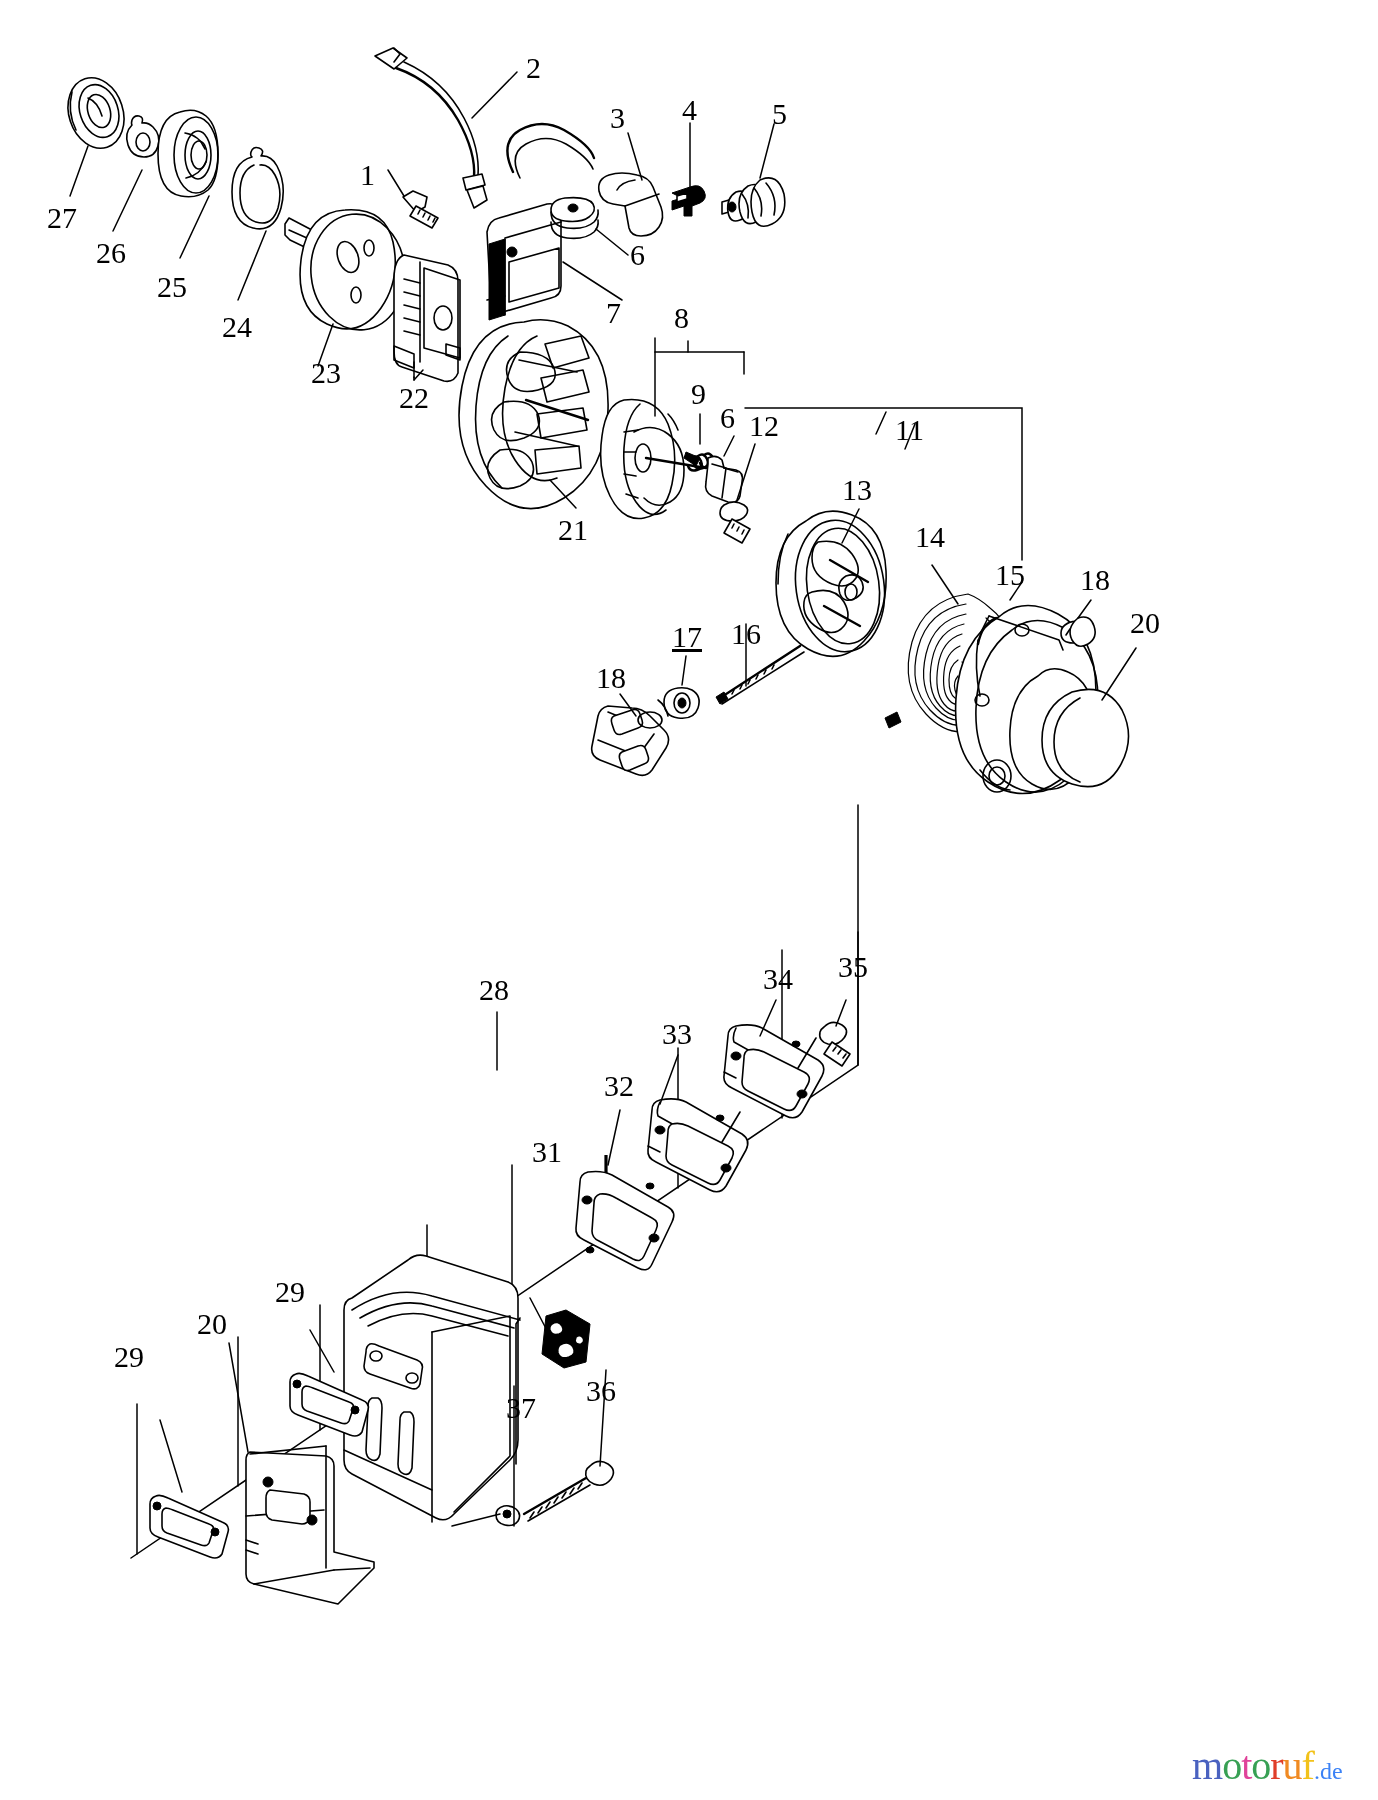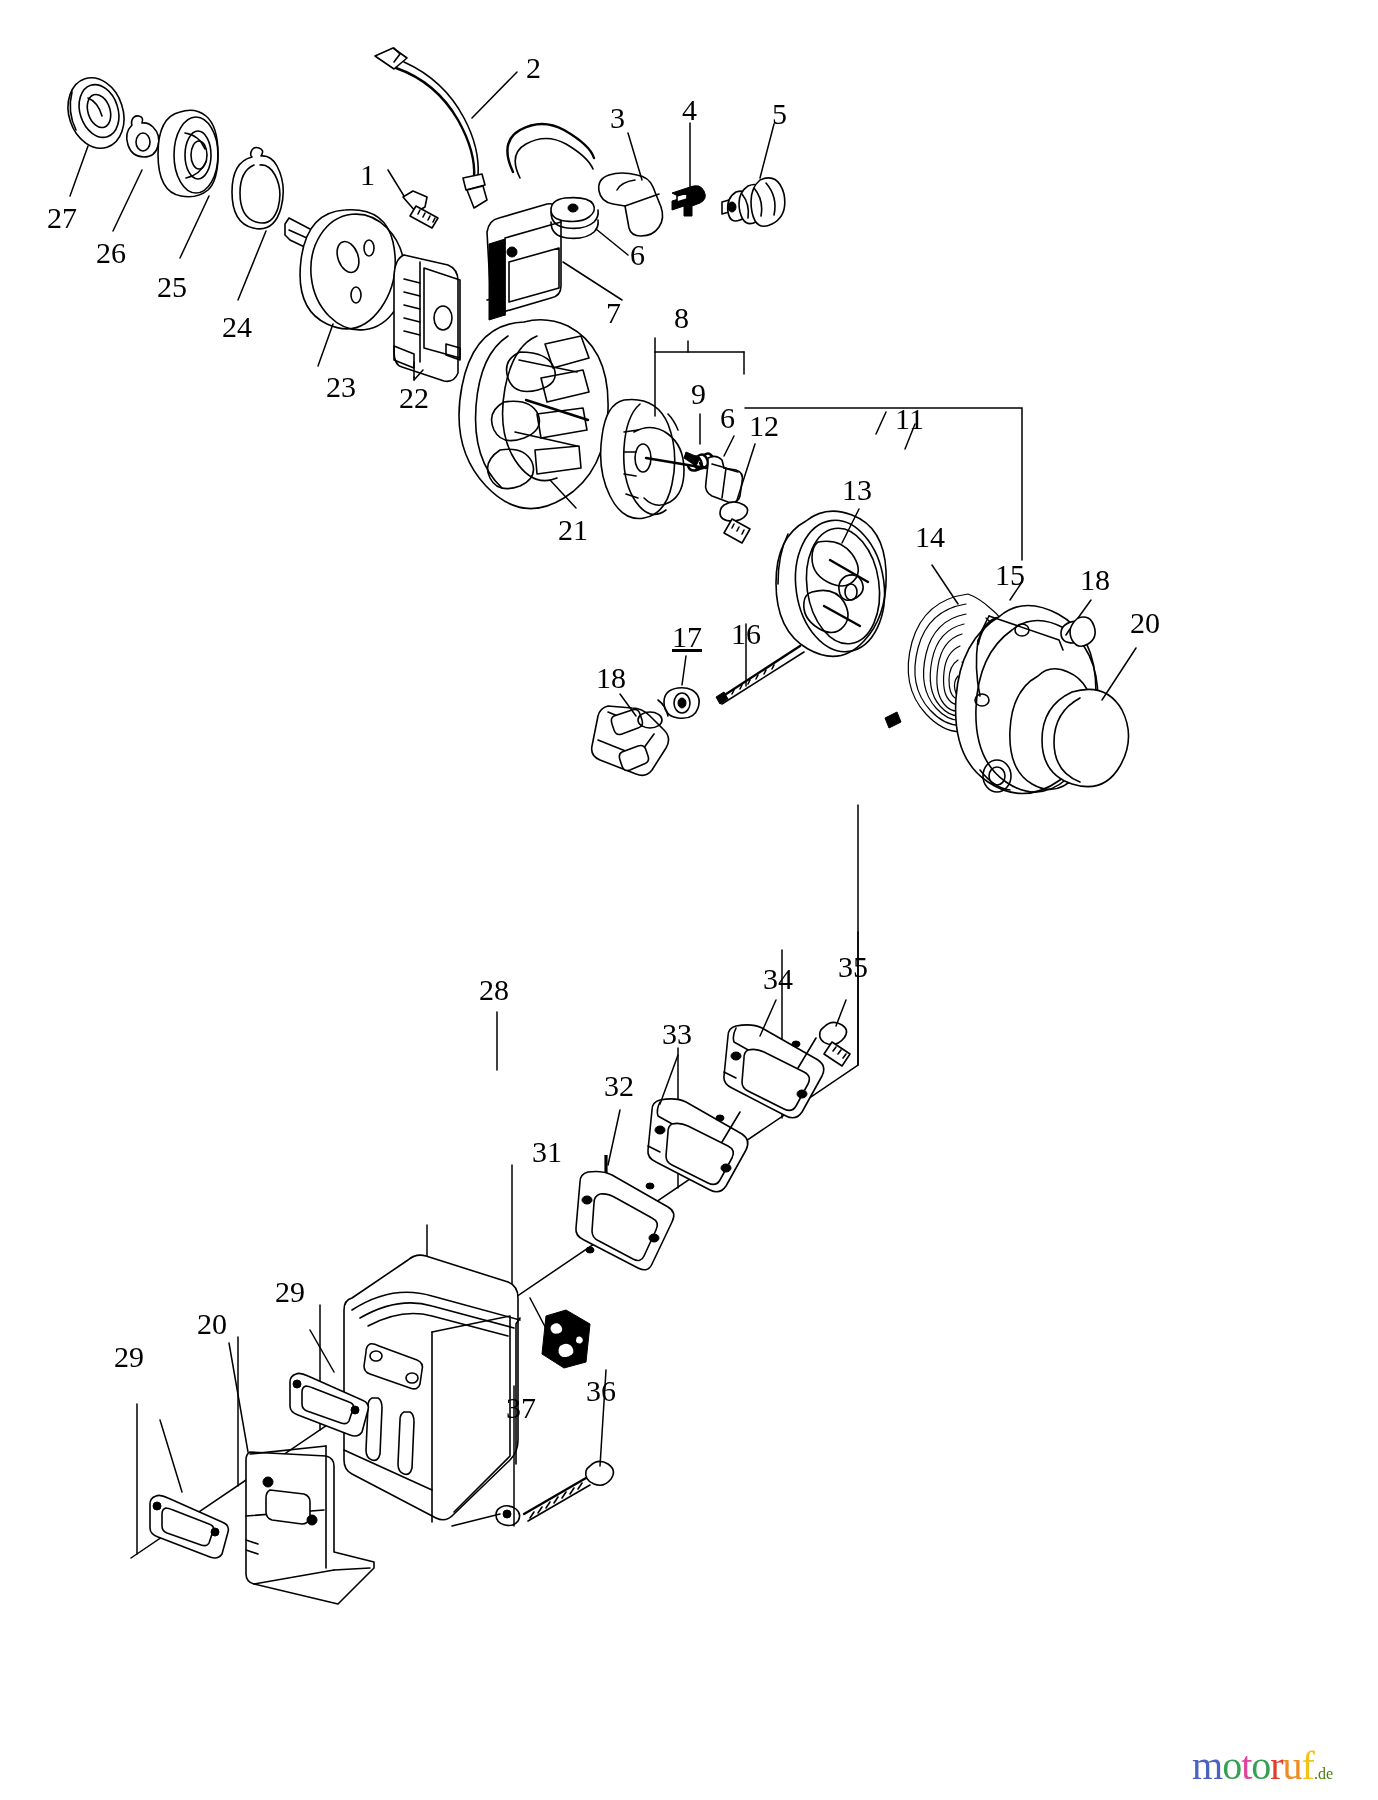--- a/index.html
+++ b/index.html
@@ -10,21 +10,21 @@
        letter-spacing:0px;line-height:1;white-space:nowrap;}
   #logo{position:absolute;left:1192px;top:1742px;font-family:"Liberation Serif",serif;
         font-size:40px;font-weight:400;white-space:nowrap;letter-spacing:-1px;}
   #logo .c1{color:#4a62c0;}
   #logo .c2{color:#38a054;}
   #logo .c3{color:#e0439a;}
   #logo .c4{color:#38a054;}
   #logo .c5{color:#e03e2a;}
   #logo .c6{color:#f08a22;}
   #logo .c7{color:#f2c21a;}
-  #logo .de{color:#4d7c0f;font-size:16px;letter-spacing:0;}
+  #logo .de{color:#3b82f6;font-size:24px;letter-spacing:0;}
 </style>
 </head>
 <body>
 
 <div id="stage">
 
 <svg id="diagram" viewBox="0 0 1378 1800">
   <defs>
     <style>
       .ln{fill:none;stroke:#000;stroke-width:1.6;stroke-linecap:round;stroke-linejoin:round;}
@@ -419,33 +419,33 @@
 <div class="lbl" style="left:360px; top:160px;">1</div>
 <div class="lbl" style="left:526px; top:53px;">2</div>
 <div class="lbl" style="left:610px; top:103px;">3</div>
 <div class="lbl" style="left:682px; top:95px;">4</div>
 <div class="lbl" style="left:772px; top:99px;">5</div>
 <div class="lbl" style="left:630px; top:240px;">6</div>
 <div class="lbl" style="left:606px; top:298px;">7</div>
 <div class="lbl" style="left:674px; top:303px;">8</div>
 <div class="lbl" style="left:691px; top:379px;">9</div>
 <div class="lbl" style="left:720px; top:403px;">6</div>
-<div class="lbl" style="left:895px; top:404px;text-align:center;">11</div>
+<div class="lbl" style="left:895px; top:415px;text-align:center;">11</div>
 <div class="lbl" style="left:749px; top:411px;">12</div>
 <div class="lbl" style="left:842px; top:475px;">13</div>
 <div class="lbl" style="left:915px; top:522px;">14</div>
 <div class="lbl" style="left:995px; top:560px;">15</div>
 <div class="lbl" style="left:731px; top:584px;margin-top:35px;">16</div>
 <div class="lbl" style="left:672px; top:622px;text-decoration:underline;">17</div>
 <div class="lbl" style="left:596px; top:663px;">18</div>
 <div class="lbl" style="left:1080px; top:565px;">18</div>
 <div class="lbl" style="left:1130px; top:608px;">20</div>
 <div class="lbl" style="left:558px; top:515px;">21</div>
 <div class="lbl" style="left:399px; top:383px;">22</div>
-<div class="lbl" style="left:311px; top:372px;margin-left:15px;">23</div>
+<div class="lbl" style="left:311px; top:358px;">23</div>
 <div class="lbl" style="left:222px; top:312px;">24</div>
 <div class="lbl" style="left:157px; top:272px;">25</div>
 <div class="lbl" style="left:96px;  top:238px;">26</div>
 <div class="lbl" style="left:47px;  top:203px;">27</div>
 
 <div class="lbl" style="left:479px;  top:975px;">28</div>
 <div class="lbl" style="left:114px;  top:1342px;">29</div>
 <div class="lbl" style="left:197px;  top:1309px;">20</div>
 <div class="lbl" style="left:275px;  top:1277px;">29</div>
 <div class="lbl" style="left:532px;  top:1137px;">31</div>

